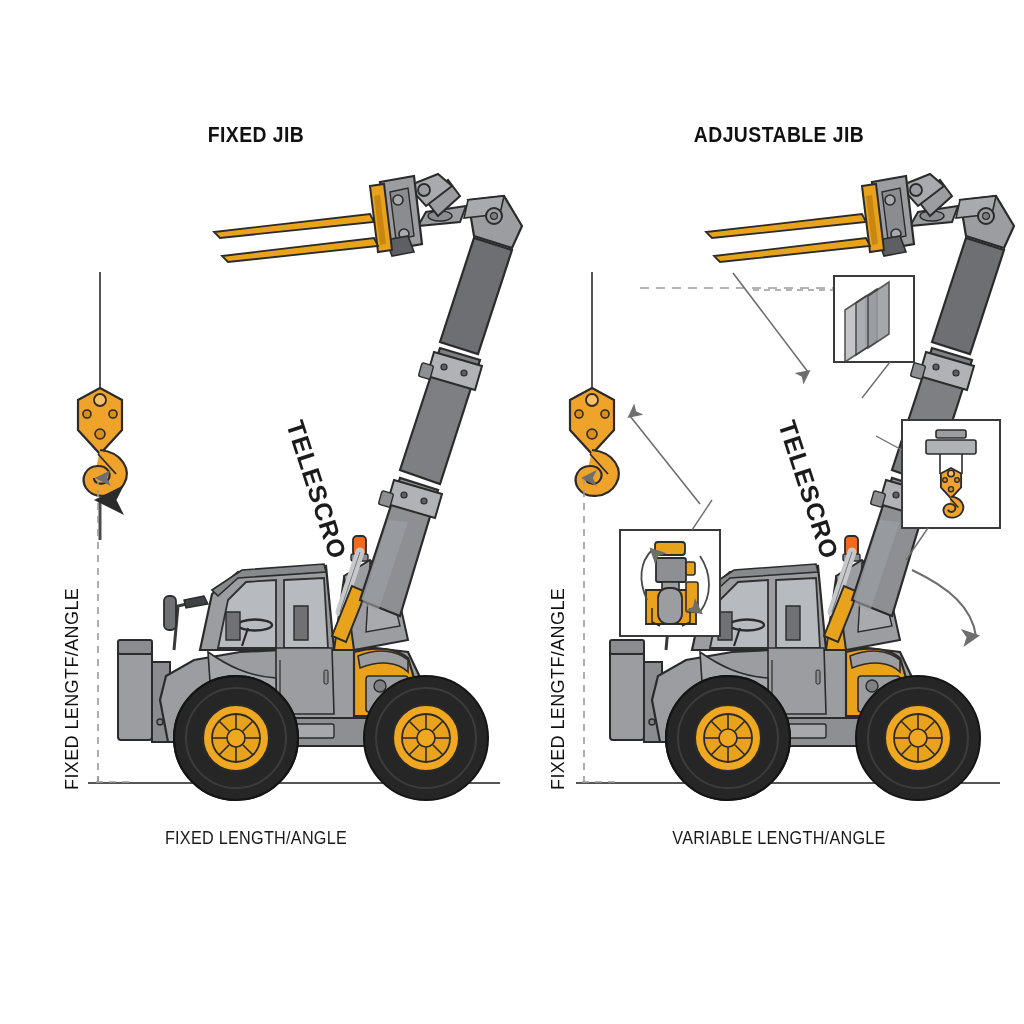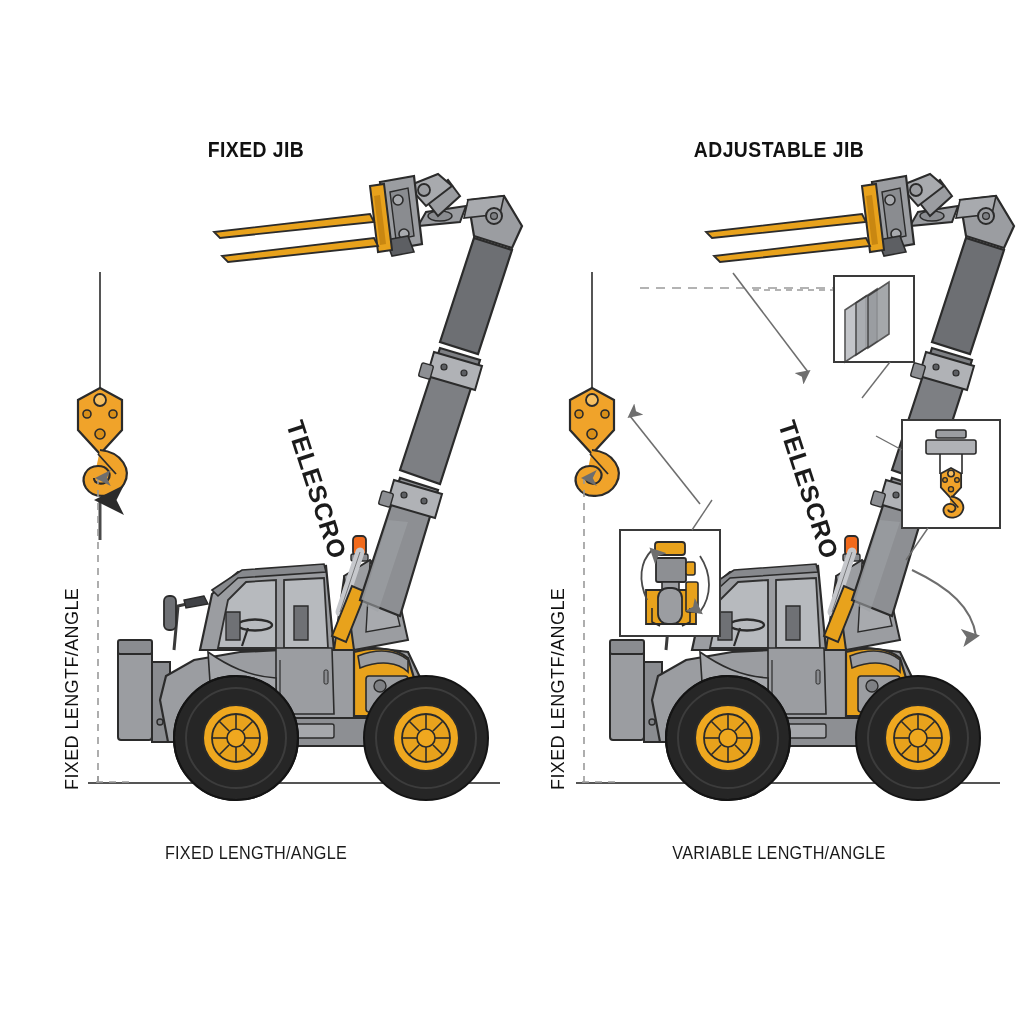--- a/index.html
+++ b/index.html
@@ -1,19 +1,19 @@
 <!DOCTYPE html>
 <html><head>
 <meta charset="utf-8">
 <style>
   html,body{margin:0;padding:0;background:#fff;}
   body{width:1024px;height:1024px;overflow:hidden;
        font-family:"Liberation Sans","DejaVu Sans",sans-serif;}
   #stage{position:relative;width:1024px;height:1024px;background:#ffffff;}
-  .panel{position:absolute;top:0;height:951px;width:512px;margin-top:15px;}
+  .panel{position:absolute;top:0;height:951px;width:512px;}
   #panel-left{left:0;}
   #panel-right{left:523px;}
   .panel-title{
     position:absolute;top:122px;width:100%;text-align:center;
     font-size:22px;font-weight:bold;letter-spacing:0.5px;color:#111;
     font-family:"Liberation Sans","DejaVu Sans",sans-serif;
     transform:scaleX(0.88);transform-origin:center;
   }
   .panel-caption{
     position:absolute;top:828px;width:100%;text-align:center;

